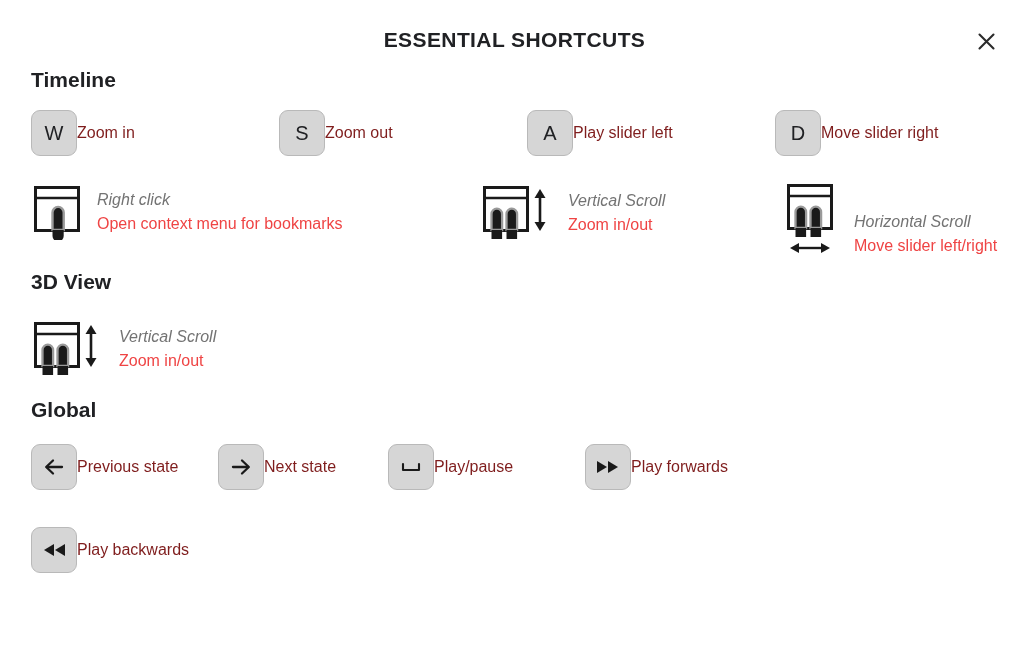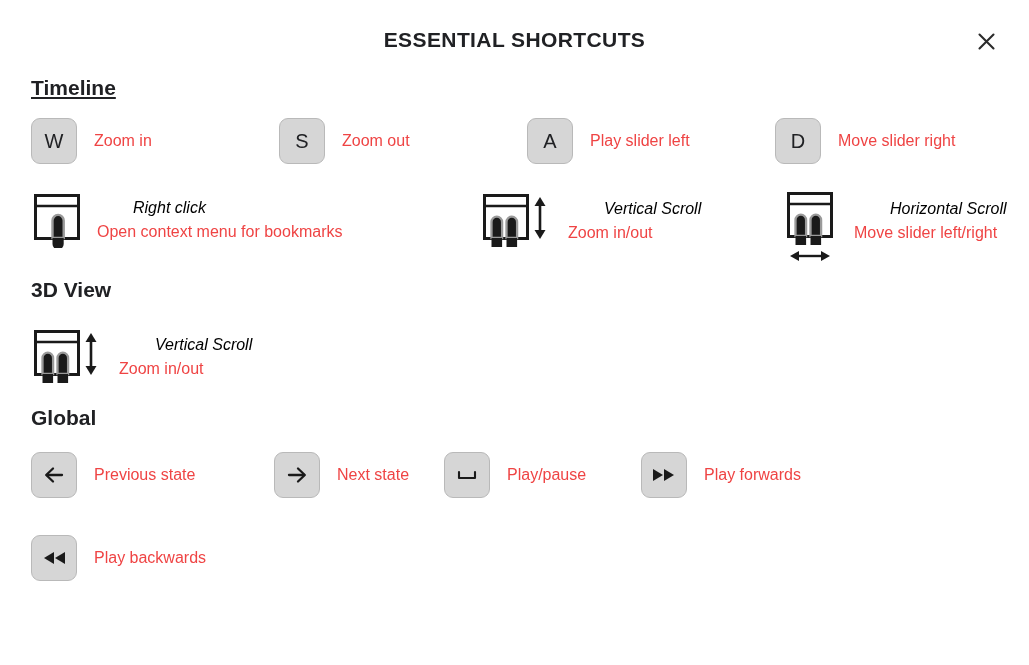--- a/index.html
+++ b/index.html
@@ -85,23 +85,22 @@
     justify-content: center;
     font-size: 20px;
     color: #202124;
     cursor: pointer;
     user-select: none;
   }
   .keycap.glyph { font-size: 19px; }
   .keycap svg { display: block; }
 
   .entry-label {
-    margin-left: 17px;
     font-size: 16px;
-    color: #ef4444;
+    color: #7f1d1d;
     white-space: nowrap;
   }
 
   
   .gesture {
     display: flex;
     align-items: center;
   }
   .gesture-icon {
     flex: 0 0 auto;
@@ -113,24 +112,23 @@
 
   .gesture-text {
     margin-left: 14px;
     display: flex;
     flex-direction: column;
     justify-content: center;
   }
   .gesture-name {
     font-size: 16px;
     font-style: italic;
-    color: #000000;
+    color: #737373;
     line-height: 24px;
     white-space: nowrap;
-    margin-left: 36px;
   }
   .gesture-desc {
     font-size: 16px;
     color: #ef4444;
     line-height: 24px;
     white-space: nowrap;
   }
 </style>
 </head>
 <body>
@@ -139,21 +137,21 @@
 
   <div class="header">
     <div class="dialog-title">ESSENTIAL SHORTCUTS</div>
     <button class="close-button">
       <svg width="19" height="19" viewBox="0 0 19 19">
         <path d="M2.5 2.5 L16.5 16.5 M16.5 2.5 L2.5 16.5" stroke="#2b2b2b" stroke-width="2.1" stroke-linecap="round" fill="none"></path>
       </svg>
     </button>
   </div>
 
-  <div class="section-title" style="margin-top:8px;text-decoration:underline;">Timeline</div>
+  <div class="section-title" style="">Timeline</div>
 
   <div class="rows" style="margin-top:18px;">
     <div class="row">
 
       <div class="entry" style="width:248px;">
         <div class="keycap">W</div>
         <div class="entry-label">Zoom in</div>
       </div>
 
       <div class="entry" style="width:248px;">
@@ -211,21 +209,21 @@
               <path d="M60 47 L54.5 38 L65.5 38 Z" fill="#1a1a1a"></path>
             </g>
           </svg>
         </div>
         <div class="gesture-text">
           <div class="gesture-name">Vertical Scroll</div>
           <div class="gesture-desc">Zoom in/out</div>
         </div>
       </div>
 
-      <div class="gesture" style="margin-left:7px;">
+      <div class="gesture" style="margin-left:7px;align-items:flex-end;">
         <div class="gesture-icon">
           <svg width="56" height="76" viewBox="0 0 56 76">
             <rect x="4.5" y="3.5" width="43" height="43" fill="none" stroke="#1a1a1a" stroke-width="3"></rect>
             <line x1="4.5" y1="14" x2="47.5" y2="14" stroke="#1a1a1a" stroke-width="2.6"></line>
 
             <path d="M11.5 46 L11.5 30 a5.3 5.3 0 0 1 10.6 0 L22.1 46 Z" fill="#1a1a1a" stroke="#9a9a9a" stroke-width="2.3"></path>
             <path d="M11.5 46 L11.5 55 L22.1 55 L22.1 46 Z" fill="#1a1a1a"></path>
 
             <path d="M26.5 46 L26.5 30 a5.3 5.3 0 0 1 10.6 0 L37.1 46 Z" fill="#1a1a1a" stroke="#9a9a9a" stroke-width="2.3"></path>
             <path d="M26.5 46 L26.5 55 L37.1 55 L37.1 46 Z" fill="#1a1a1a"></path>
@@ -272,21 +270,21 @@
         </div>
       </div>
     </div>
   </div>
 
   <div class="section-title" style="margin-top:20px;">Global</div>
 
   <div class="rows" style="margin-top:22px;">
     <div class="row">
 
-      <div class="entry" style="width:243px;">
+      <div class="entry" style="width:187px;">
         <div class="keycap glyph">
           <svg width="24" height="24" viewBox="0 0 24 24">
             <line x1="20" y1="12" x2="5" y2="12" stroke="#1a1a1a" stroke-width="2.3" stroke-linecap="round"></line>
             <polyline points="11,5.5 4.2,12 11,18.5" fill="none" stroke="#1a1a1a" stroke-width="2.3" stroke-linecap="round" stroke-linejoin="round"></polyline>
           </svg>
         </div>
         <div class="entry-label">Previous state</div>
       </div>
 
       <div class="entry" style="width:170px;">

